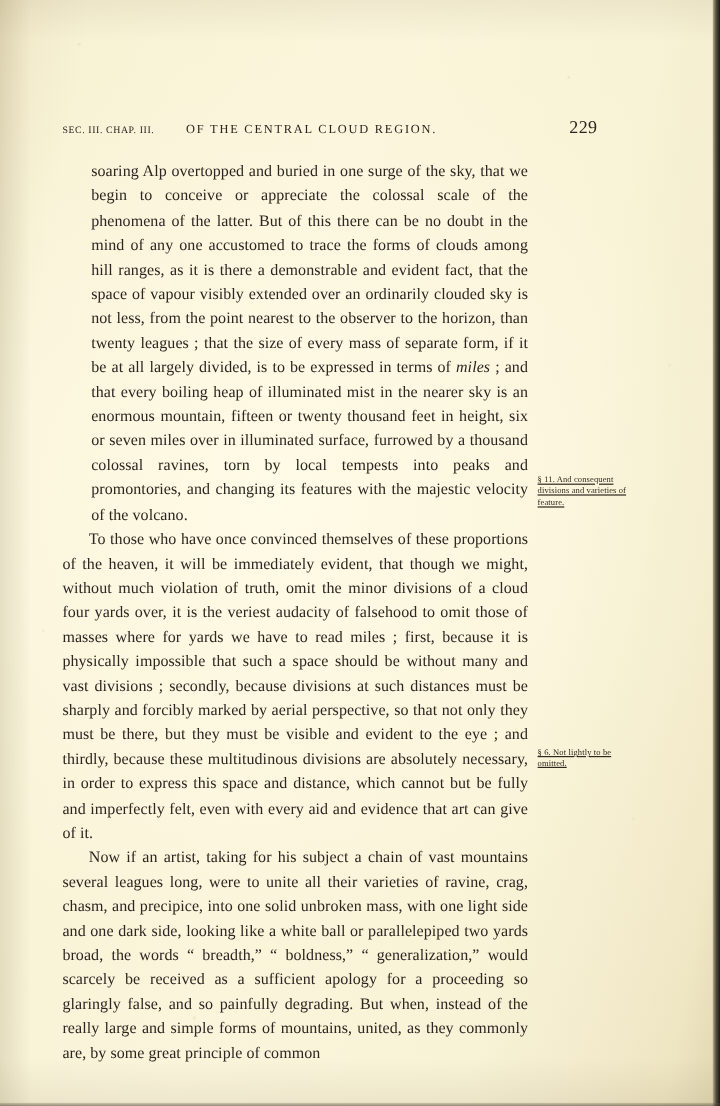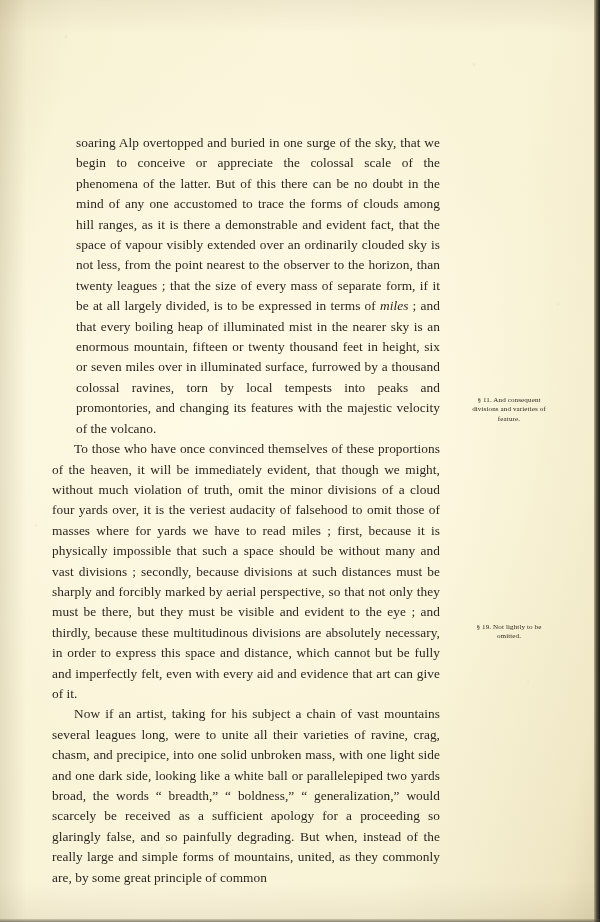--- a/index.html
+++ b/index.html
@@ -127,46 +127,52 @@
     text-indent: 0;
     margin-left: 24px;
   }
   #body-col i {
     font-style: italic;
   }
 
   
   .sidenote {
     position: absolute;
-    left: 472px;
+    left: 448px;
     width: 74px;
     color: #30291f;
     font-size: 7.1px;
     line-height: 9.3px;
     letter-spacing: 0.1px;
-    text-align: center;
+    text-align: left;
+    text-decoration: underline;
   }
   #sidenote-1 { top: 396px; }
   #sidenote-2 { top: 623px; }
 </style>
 </head>
 <body>
 
 <div id="page">
 
   <div id="grain"></div>
   <div id="vignette"></div>
 
+  <div id="header">
+    <span class="sec-label">SEC. III. CHAP. III.</span>
+    <span class="head-title">OF THE CENTRAL CLOUD REGION.</span>
+    <span class="folio">229</span>
+  </div>
 
   <div id="body-col">
     <p class="first"><span>soaring Alp overtopped and buried in one surge of the sky, that we begin to conceive or appreciate the colossal scale of the phenomena of the latter. But of this there can be no doubt in the mind of any one accustomed to trace the forms of clouds among hill ranges, as it is there a demonstrable and evident fact, that the space of vapour visibly extended over an ordinarily clouded sky is not less, from the point nearest to the observer to the horizon, than twenty leagues ; that the size of every mass of separate form, if it be at all largely divided, is to be expressed in terms of </span><i>miles</i><span> ; and that every boiling heap of illuminated mist in the nearer sky is an enormous mountain, fifteen or twenty thousand feet in height, six or seven miles over in illuminated surface, furrowed by a thousand colossal ravines, torn by local tempests into peaks and promontories, and changing its features with the majestic velocity of the volcano.</span></p>
     <p>To those who have once convinced themselves of these proportions of the heaven, it will be immediately evident, that though we might, without much violation of truth, omit the minor divisions of a cloud four yards over, it is the veriest audacity of falsehood to omit those of masses where for yards we have to read miles ; first, because it is physically impossible that such a space should be without many and vast divisions ; secondly, because divisions at such distances must be sharply and forcibly marked by aerial perspective, so that not only they must be there, but they must be visible and evident to the eye ; and thirdly, because these multitudinous divisions are absolutely necessary, in order to express this space and distance, which cannot but be fully and imperfectly felt, even with every aid and evidence that art can give of it.</p>
     <p>Now if an artist, taking for his subject a chain of vast mountains several leagues long, were to unite all their varieties of ravine, crag, chasm, and precipice, into one solid unbroken mass, with one light side and one dark side, looking like a white ball or parallelepiped two yards broad, the words “ breadth,” “ boldness,” “ generalization,” would scarcely be received as a sufficient apology for a proceeding so glaringly false, and so painfully degrading. But when, instead of the really large and simple forms of mountains, united, as they commonly are, by some great principle of common</p>
   </div>
 
   <div class="sidenote" id="sidenote-1">§ 11. And consequent divisions and varieties of feature.</div>
 
-  <div class="sidenote" id="sidenote-2">§ 19. Not lightly to be omitted.</div>
+  <div class="sidenote" id="sidenote-2">§ 6. Not lightly to be omitted.</div>
 
   <div id="scan-edge"></div>
   <div id="scan-edge-bottom"></div>
 
 </div>
 
 </body></html>

